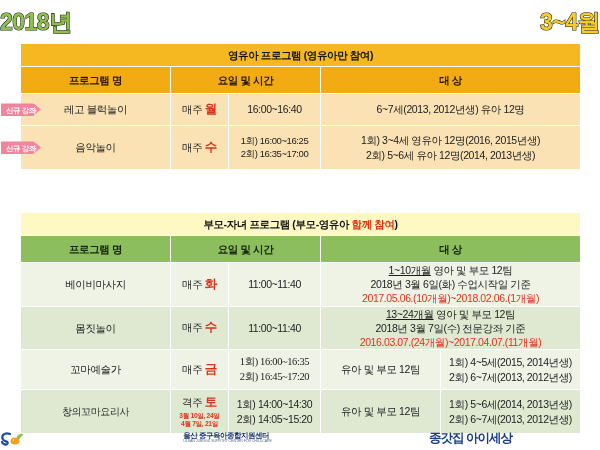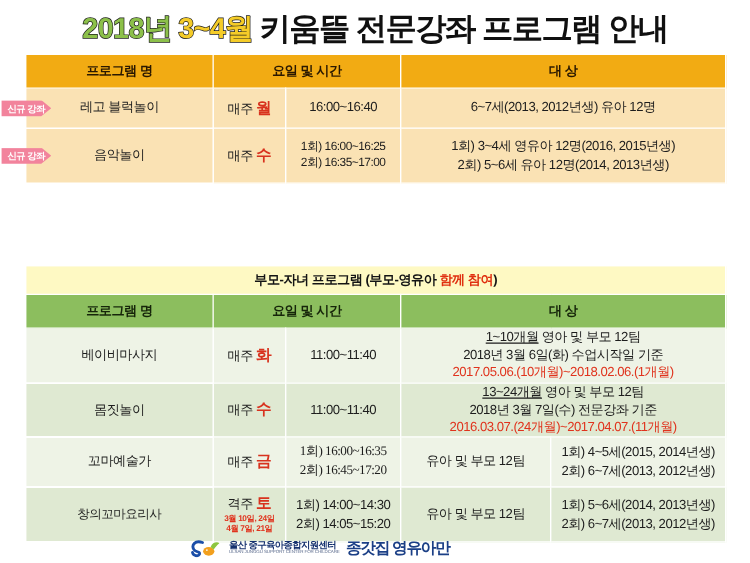--- a/index.html
+++ b/index.html
@@ -5,21 +5,21 @@
   html,body{margin:0;padding:0;}
   body{
     width:600px;height:450px;overflow:hidden;background:#ffffff;
     font-family:"Liberation Sans","DejaVu Sans",sans-serif;
     -webkit-font-smoothing:antialiased;
   }
   .page{position:relative;width:600px;height:450px;box-sizing:border-box;}
 
   
   .title{
-    height:42px;display:flex;align-items:center;justify-content:center;
+    height:42px;display:flex;align-items:center;justify-content:space-between;
     gap:5px;white-space:nowrap;padding-top:2px;box-sizing:border-box;
   }
   .t-year,.t-month{
     font-size:23px;font-weight:bold;letter-spacing:-.5px;
     -webkit-text-stroke:1.1px #1a1a1a;paint-order:stroke fill;
   }
   .t-year{color:#8cc04a;}
   .t-month{color:#f5cc28;}
   .t-rest{font-size:25px;font-weight:bold;color:#101010;letter-spacing:-1.2px;}
 
@@ -71,48 +71,50 @@
     position:absolute;left:-20px;top:50%;transform:translateY(-50%);
     background:#f2839c;color:#ffffff;font-size:7.5px;font-weight:bold;
     letter-spacing:-.4px;height:13px;line-height:13px;width:40px;
     text-align:center;
     clip-path:polygon(0 0,80% 0,100% 50%,80% 100%,0 100%);
   }
 
   
   .footer{
     position:absolute;left:0;bottom:2px;width:540px;height:20px;
-    display:flex;align-items:center;justify-content:center;
+    display:flex;align-items:center;justify-content:space-between;
     gap:5px;padding-right:28px;box-sizing:border-box;
   }
   .f-mark{width:26px;height:15px;flex:0 0 auto;}
   .f-center{display:flex;flex-direction:column;line-height:1;}
   .f-ko{font-size:7.5px;font-weight:bold;color:#14306e;letter-spacing:-.5px;}
   .f-en{font-size:3.6px;color:#5a6a8c;letter-spacing:-.1px;margin-top:1px;}
   .f-brand{font-size:12.5px;font-weight:bold;color:#1b3f86;letter-spacing:-1px;}
 </style>
 </head>
 <body>
 
 <div class="page">
 
   <div class="title">
     <span class="t-year">2018년</span>
     <span class="t-month">3~4월</span>
-    <span class="t-rest">키움뜰 전문강좌 프로그램 안내</span>
   </div>
 
   <table class="tbl" style="top:43px;">
     <colgroup>
         <col style="width:150px">
         <col style="width:58px">
         <col style="width:92px">
         <col style="width:260px">
       </colgroup>
     <tbody>
+      <tr>
+        <td class="banner y" colspan="4">영유아 프로그램 (영유아만 참여)</td>
+      </tr>
       <tr>
         <td class="chead y">프로그램 명</td>
         <td class="chead y" colspan="2">요일 및 시간</td>
         <td class="chead y">대 상</td>
       </tr>
 
 
       <tr class="ry-b" style="height:32px;">
         <td class="pname">
           <span class="badge">신규 강좌</span>
@@ -255,16 +257,16 @@
     <svg class="f-mark" viewBox="0 0 52 30">
       <path d="M20 6 C8 2,2 10,6 17 C9 22,17 20,15 25 C13 29,5 27,4 22" fill="none" stroke="#1b4ea8" stroke-width="4.5" stroke-linecap="round"></path>
       <ellipse cx="30" cy="20" rx="9" ry="7" fill="#f2a01e"></ellipse>
       <path d="M33 13 C36 5,44 4,47 7 C43 10,40 14,38 17 Z" fill="#8cc63f"></path>
       <circle cx="27" cy="18" r="1.4" fill="#ffffff"></circle>
     </svg>
     <div class="f-center">
       <span class="f-ko">울산 중구육아종합지원센터</span>
       <span class="f-en">ULSAN JUNGGU SUPPORT CENTER FOR CHILDCARE</span>
     </div>
-    <span class="f-brand">종갓집 영유아만</span>
+    <span class="f-brand">종갓집 아이세상</span>
   </div>
 
 </div>
 
 </body></html>

